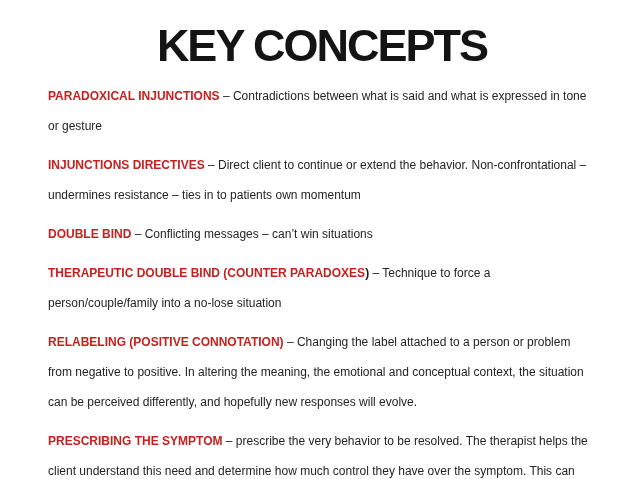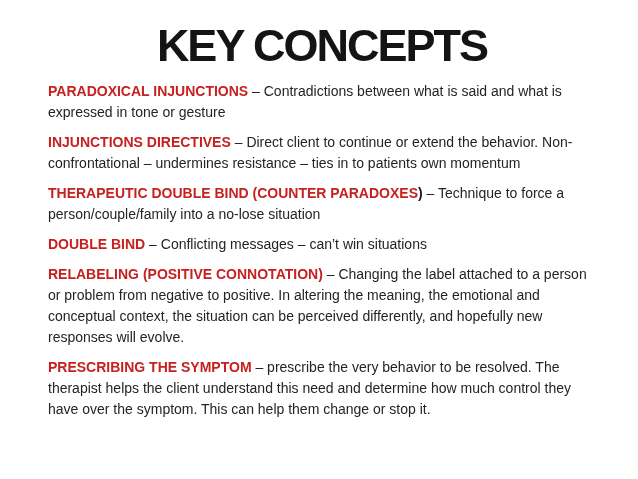--- a/index.html
+++ b/index.html
@@ -22,22 +22,22 @@
     margin: 0 0 12px 0;
     text-align: center;
     font-size: 45px;
     line-height: 1.05;
     font-weight: bold;
     letter-spacing: -2px;
     color: #141414;
   }
   .concept {
     margin: 0 0 9px 0;
-    font-size: 14px;
-    line-height: 21px;
+    font-size: 12px;
+    line-height: 30px;
     color: #242424;
   }
   .concept .term {
     font-weight: bold;
     color: #c6201f;
   }
   .concept .term-suffix {
     font-weight: bold;
     color: #1a1a1a;
   }
@@ -49,21 +49,21 @@
 <body>
 
 <div class="slide">
 
   <h1 class="slide-title">KEY CONCEPTS</h1>
 
   <p class="concept"><span class="term">PARADOXICAL INJUNCTIONS</span><span class="term-suffix"></span><span class="definition"> – Contradictions between what is said and what is expressed in tone or gesture</span></p>
 
   <p class="concept"><span class="term">INJUNCTIONS DIRECTIVES</span><span class="term-suffix"></span><span class="definition"> – Direct client to continue or extend the behavior. Non-confrontational – undermines resistance – ties in to patients own momentum</span></p>
 
+  <p class="concept"><span class="term">DOUBLE BIND</span><span class="term-suffix"></span><span class="definition"> – Conflicting messages – can’t win situations</span></p>
+
   <p class="concept"><span class="term">THERAPEUTIC DOUBLE BIND (COUNTER PARADOXES</span><span class="term-suffix">)</span><span class="definition"> – Technique to force a person/couple/family into a no-lose situation</span></p>
-
-  <p class="concept"><span class="term">DOUBLE BIND</span><span class="term-suffix"></span><span class="definition"> – Conflicting messages – can’t win situations</span></p>
 
   <p class="concept"><span class="term">RELABELING (POSITIVE CONNOTATION)</span><span class="term-suffix"></span><span class="definition"> – Changing the label attached to a person or problem from negative to positive. In altering the meaning, the emotional and conceptual context, the situation can be perceived differently, and hopefully new responses will evolve.</span></p>
 
   <p class="concept"><span class="term">PRESCRIBING THE SYMPTOM</span><span class="term-suffix"></span><span class="definition"> – prescribe the very behavior to be resolved. The therapist helps the client understand this need and determine how much control they have over the symptom. This can help them change or stop it.</span></p>
 
 </div>
 
 </body></html>

